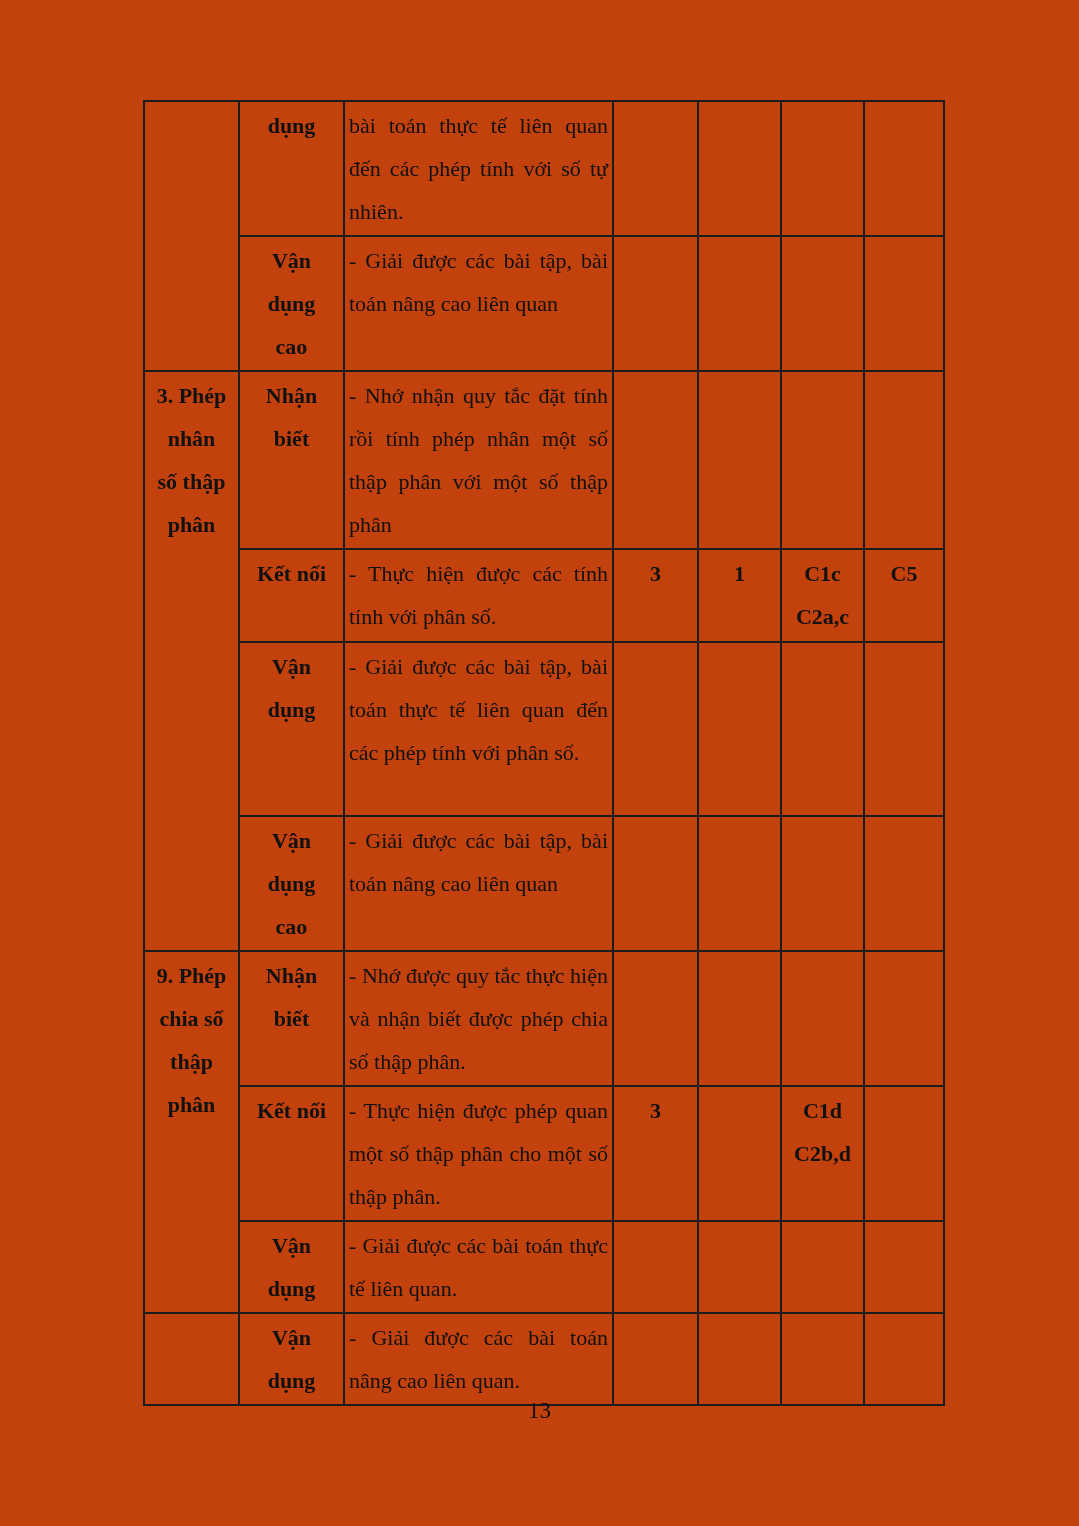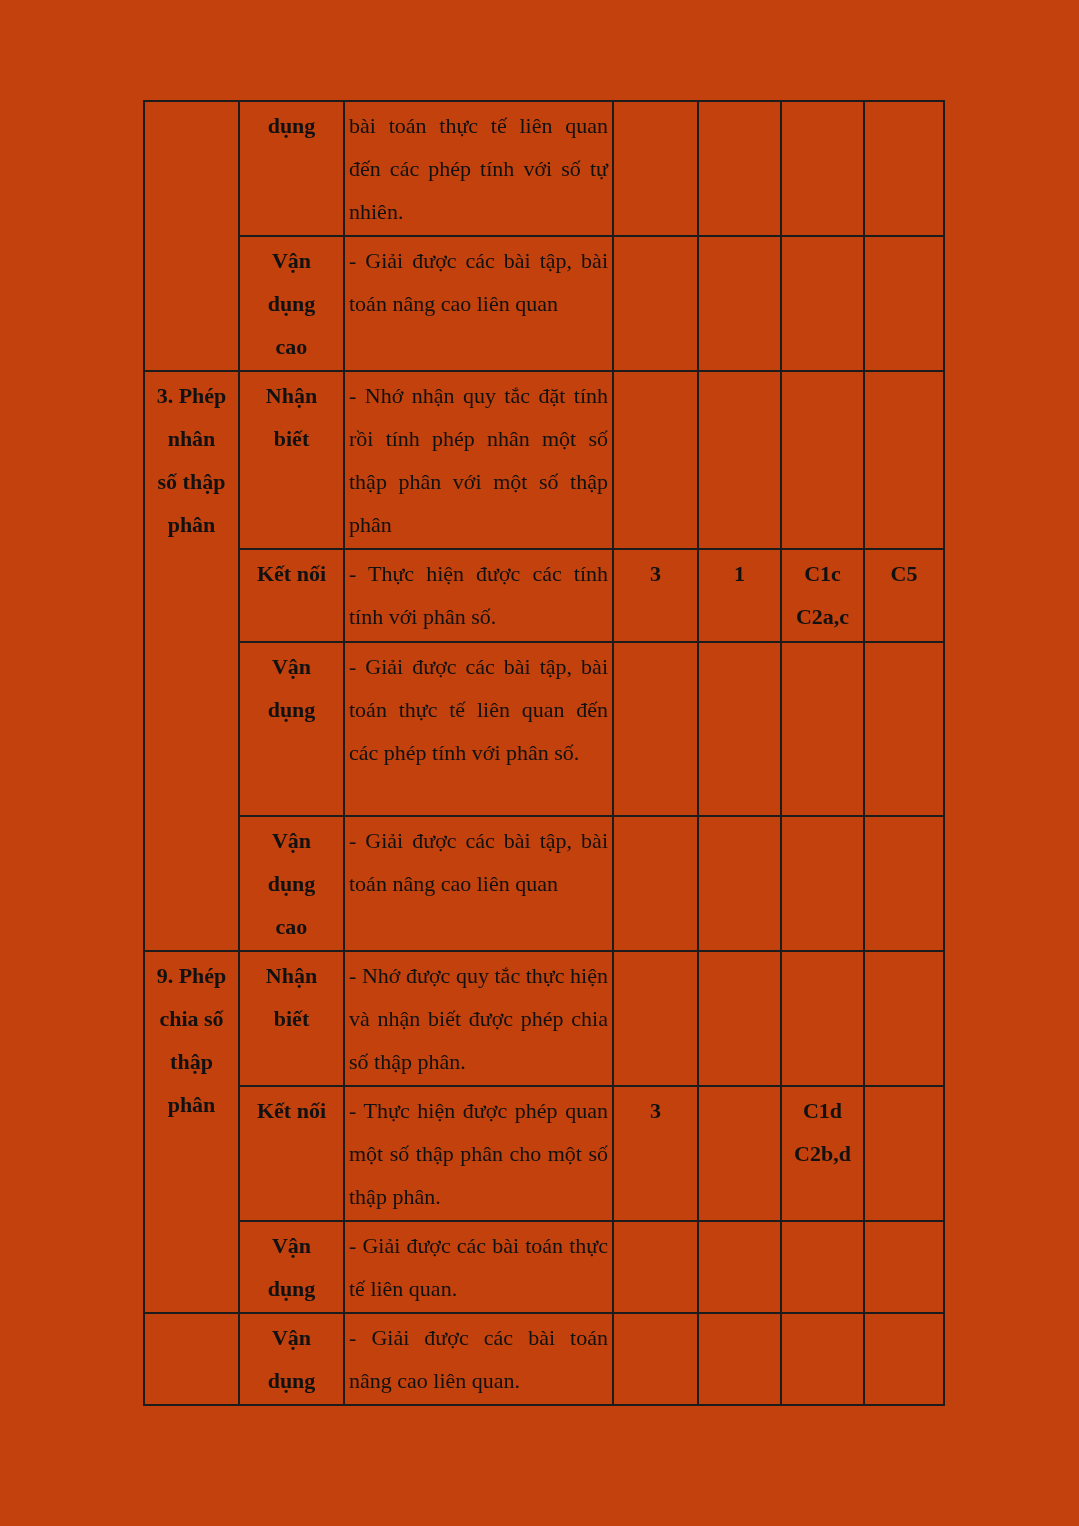--- a/index.html
+++ b/index.html
@@ -186,13 +186,14 @@
 dụng</td>
         <td class="desc">- Giải được các bài toán nâng cao liên quan.</td>
         <td class="num"></td>
         <td class="num"></td>
         <td class="code"></td>
         <td class="code"></td>
       </tr>
     </tbody>
   </table>
 
+  <div class="pageno">13</div>
 </div>
 
 </body></html>

